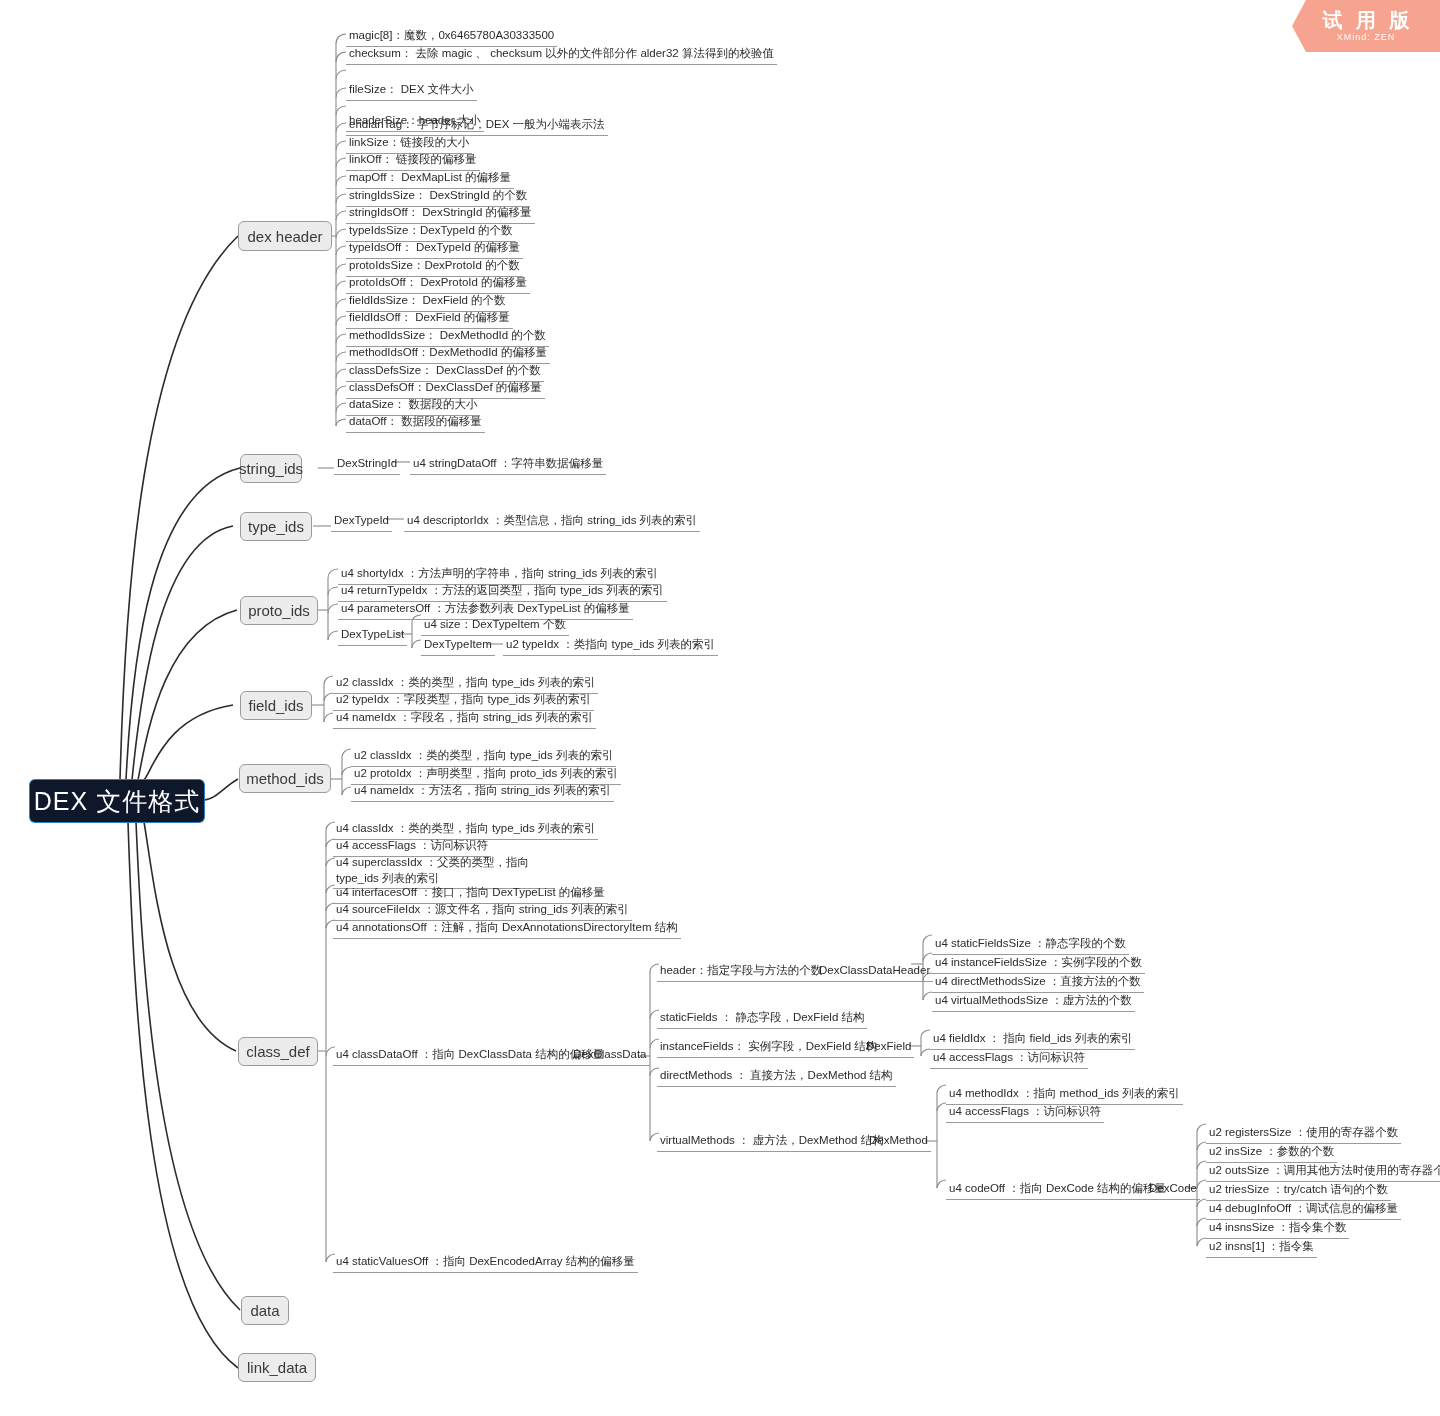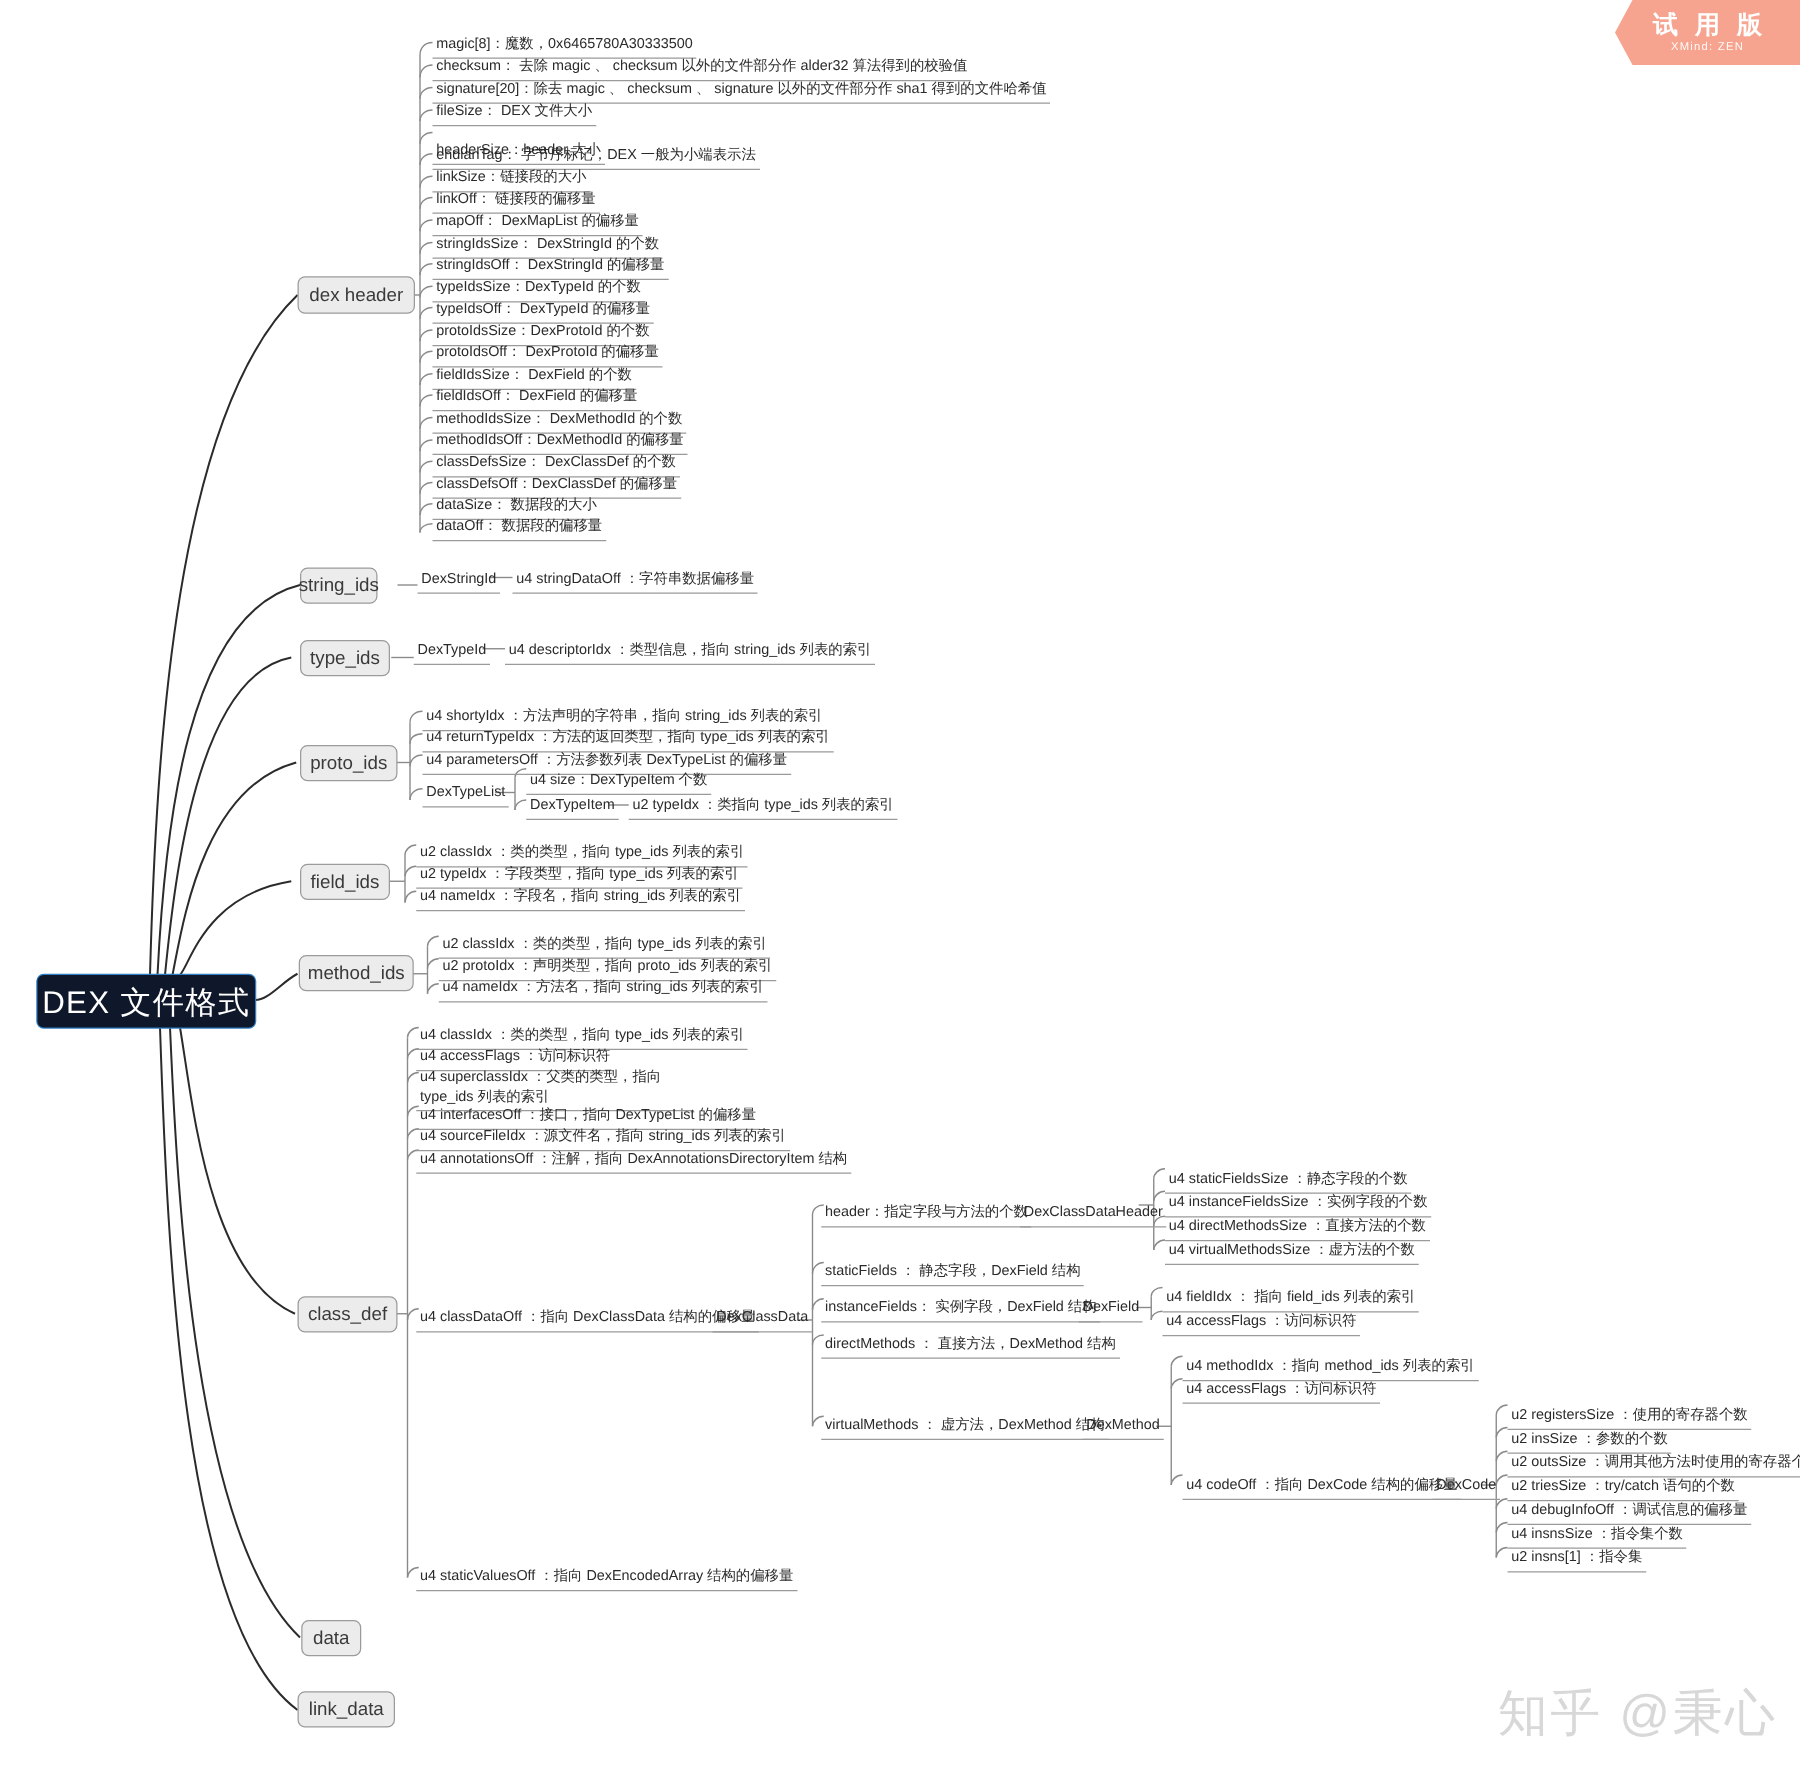--- a/index.html
+++ b/index.html
@@ -224,21 +224,20 @@
   <div class="topic-box" style="left:240px;top:512px;width:72px;height:29px;">type_ids</div>
   <div class="topic-box" style="left:240px;top:596px;width:78px;height:29px;">proto_ids</div>
   <div class="topic-box" style="left:240px;top:691px;width:72px;height:29px;">field_ids</div>
   <div class="topic-box" style="left:239px;top:764px;width:92px;height:29px;">method_ids</div>
   <div class="topic-box" style="left:238px;top:1037px;width:80px;height:29px;">class_def</div>
   <div class="topic-box" style="left:241px;top:1296px;width:48px;height:29px;">data</div>
   <div class="topic-box" style="left:238px;top:1353px;width:78px;height:29px;">link_data</div>
 
   <div class="leaf u" style="left:346px;top:28px;">magic[8]：魔数，0x6465780A30333500</div>
   <div class="leaf u" style="left:346px;top:46px;">checksum： 去除 magic 、 checksum 以外的文件部分作 alder32 算法得到的校验值</div>
-  <div class="leaf u" style="left:346px;top:64px;">signature[20]：除去 magic 、 checksum 、 signature 以外的文件部分作 sha1 得到的文件哈希值</div>
   <div class="leaf u" style="left:346px;top:82px;">fileSize： DEX 文件大小</div>
   <div class="leaf u" style="left:346px;top:113px;">headerSize：header 大小</div>
   <div class="leaf u" style="left:346px;top:117px;">endianTag： 字节序标记，DEX 一般为小端表示法</div>
   <div class="leaf u" style="left:346px;top:135px;">linkSize：链接段的大小</div>
   <div class="leaf u" style="left:346px;top:152px;">linkOff： 链接段的偏移量</div>
   <div class="leaf u" style="left:346px;top:170px;">mapOff： DexMapList 的偏移量</div>
   <div class="leaf u" style="left:346px;top:188px;">stringIdsSize： DexStringId 的个数</div>
   <div class="leaf u" style="left:346px;top:205px;">stringIdsOff： DexStringId 的偏移量</div>
   <div class="leaf u" style="left:346px;top:223px;">typeIdsSize：DexTypeId 的个数</div>
   <div class="leaf u" style="left:346px;top:240px;">typeIdsOff： DexTypeId 的偏移量</div>
@@ -315,15 +314,14 @@
   <div class="leaf u" style="left:1206px;top:1220px;">u4 insnsSize ：指令集个数</div>
   <div class="leaf u" style="left:1206px;top:1239px;">u2 insns[1] ：指令集</div>
 
   <div class="leaf u" style="left:333px;top:1254px;">u4 staticValuesOff ：指向 DexEncodedArray 结构的偏移量</div>
 
   <div class="trial-badge">
     <span class="t1">试 用 版</span>
     <span class="t2">XMind: ZEN</span>
   </div>
 
-  <div class="watermark">知乎 @秉心</div>
 
 </div>
 
 </body></html>

